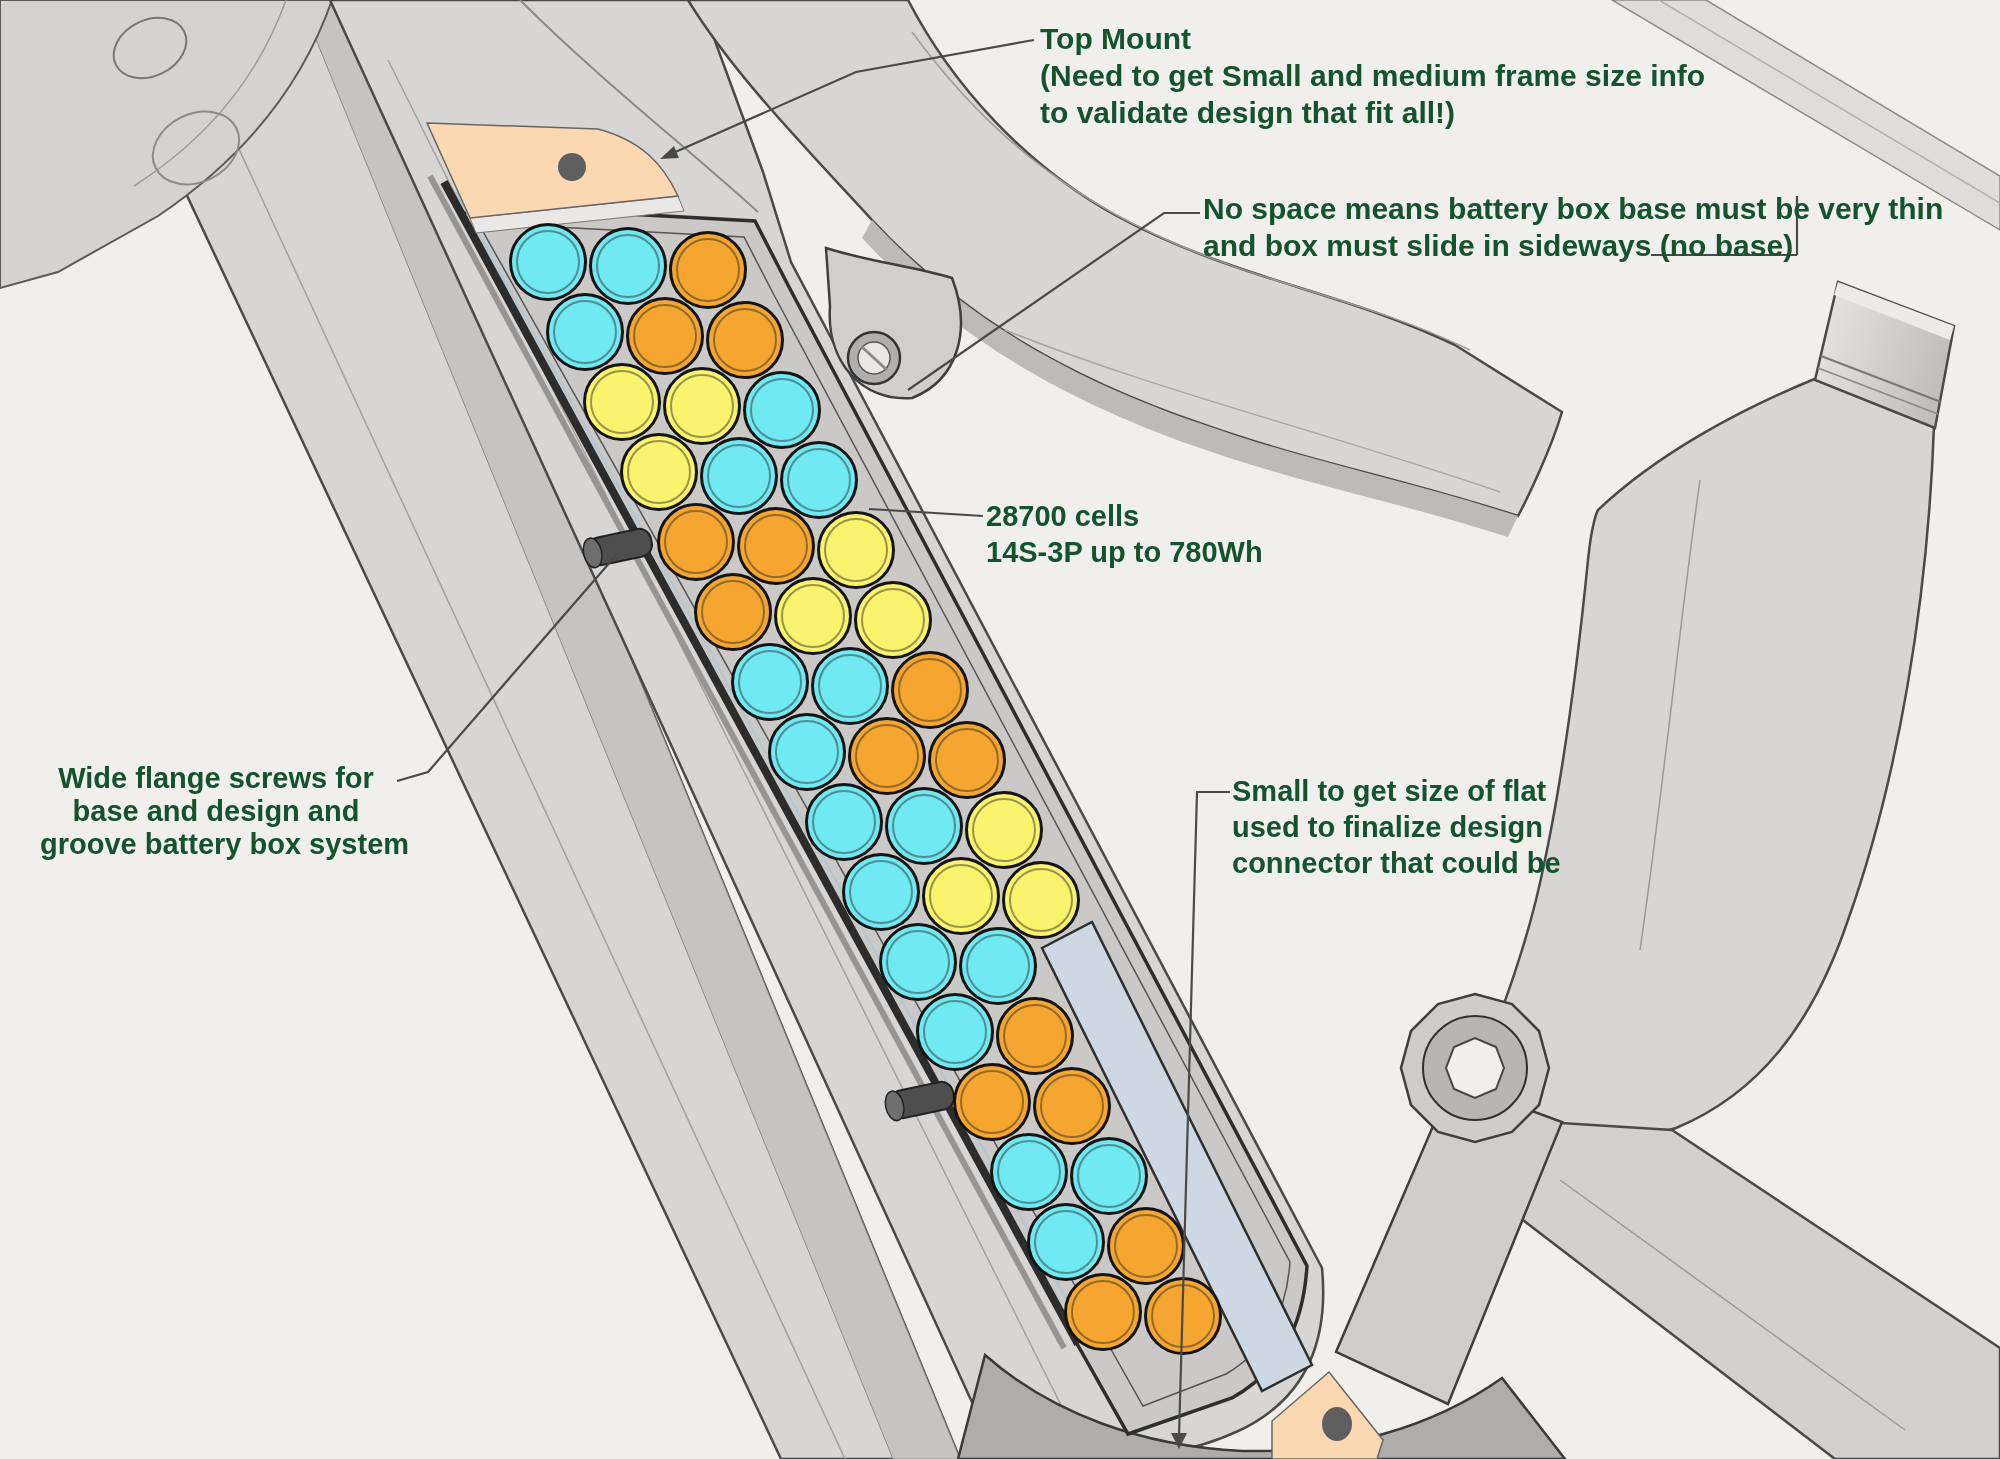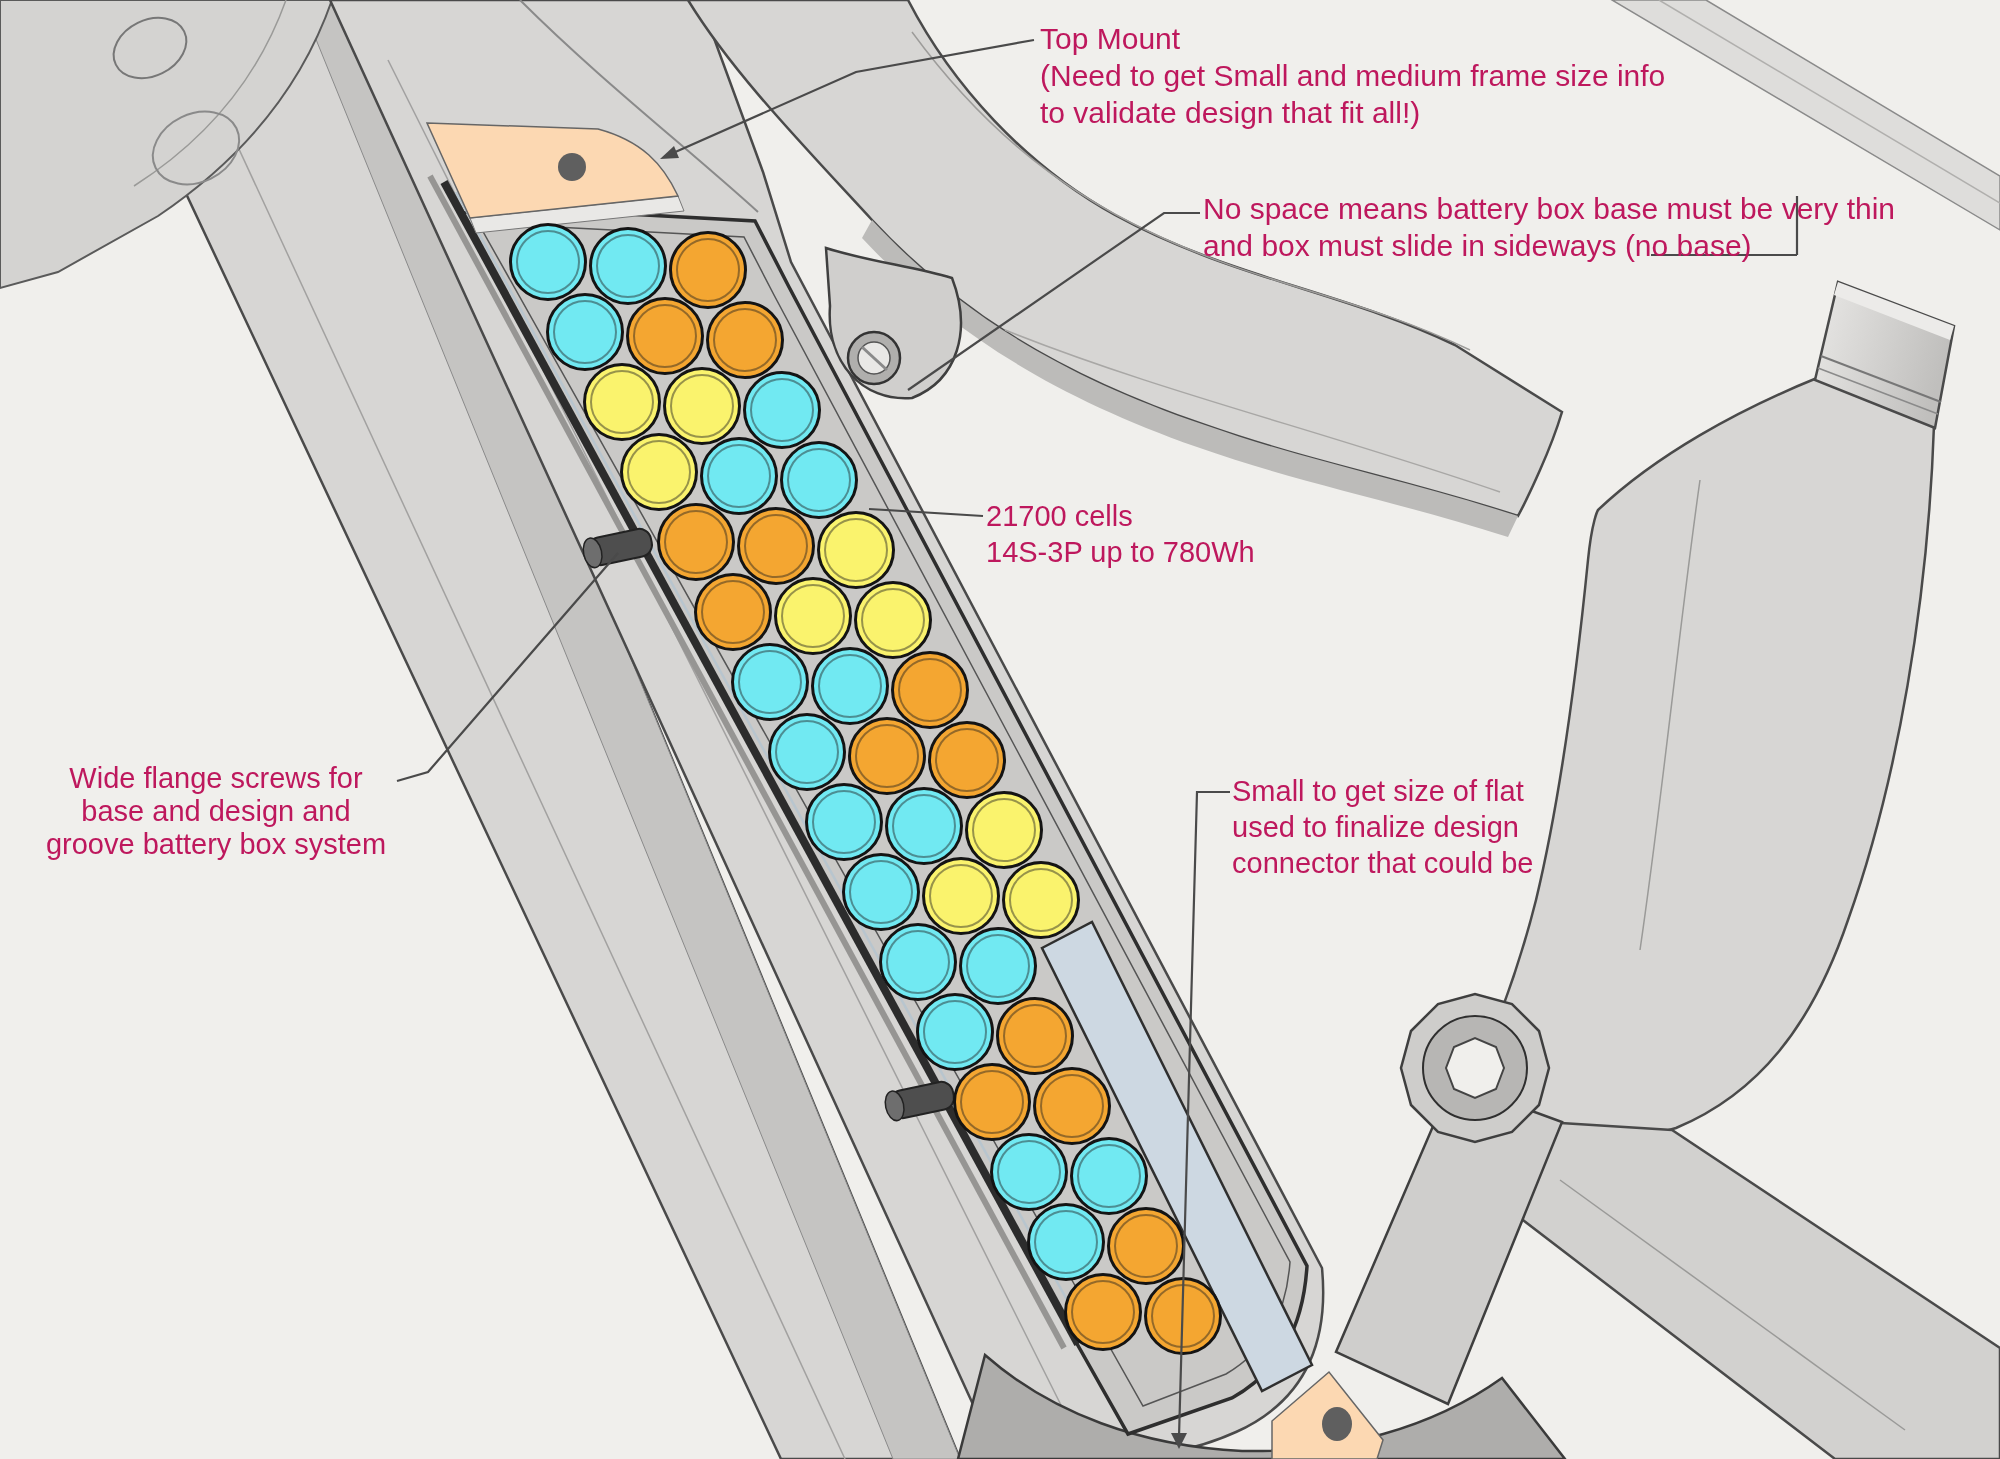--- a/index.html
+++ b/index.html
@@ -4,22 +4,22 @@
 <style>
   html,body{margin:0;padding:0;background:#f0efec;}
   #stage{position:relative;width:2000px;height:1459px;overflow:hidden;
          font-family:"Liberation Sans",sans-serif;}
   #stage svg{position:absolute;left:0;top:0;}
   #cells{position:absolute;left:0;top:0;width:2000px;height:1459px;}
   .cell{position:absolute;width:78px;height:78px;border:3px solid #141414;
         border-radius:50%;box-sizing:border-box;}
   .cell::after{content:'';position:absolute;inset:4px;border-radius:50%;
         border:2px solid rgba(30,30,30,.45);}
-  .note{position:absolute;font-weight:normal;font-size:30px;line-height:37px;
-        color:#be185d;white-space:nowrap;}
+  .note{position:absolute;font-weight:bold;font-size:30px;line-height:37px;
+        color:#14532d;white-space:nowrap;}
   .note.small{font-size:29px;line-height:36px;}
   .note.right{text-align:center;}
 </style>
 </head>
 <body>
 
 <div id="stage">
 
   <svg width="2000" height="1459" viewBox="0 0 2000 1459">
     <defs>
@@ -167,21 +167,21 @@
     <div>(Need to get Small and medium frame size info</div>
     <div>to validate design that fit all!)</div>
   </div>
 
   <div class="note" style="left:1203px;top:190px">
     <div>No space means battery box base must be very thin</div>
     <div>and box must slide in sideways (no base)</div>
   </div>
 
   <div class="note small" style="left:986px;top:498px">
-    <div>21700 cells</div>
+    <div>28700 cells</div>
     <div>14S-3P up to 780Wh</div>
   </div>
 
   <div class="note small right" style="left:40px;top:762px;width:352px;line-height:33px">
     <div>Wide flange screws for</div>
     <div>base and design and</div>
     <div>groove battery box system</div>
   </div>
 
   <div class="note small" style="left:1232px;top:773px">

